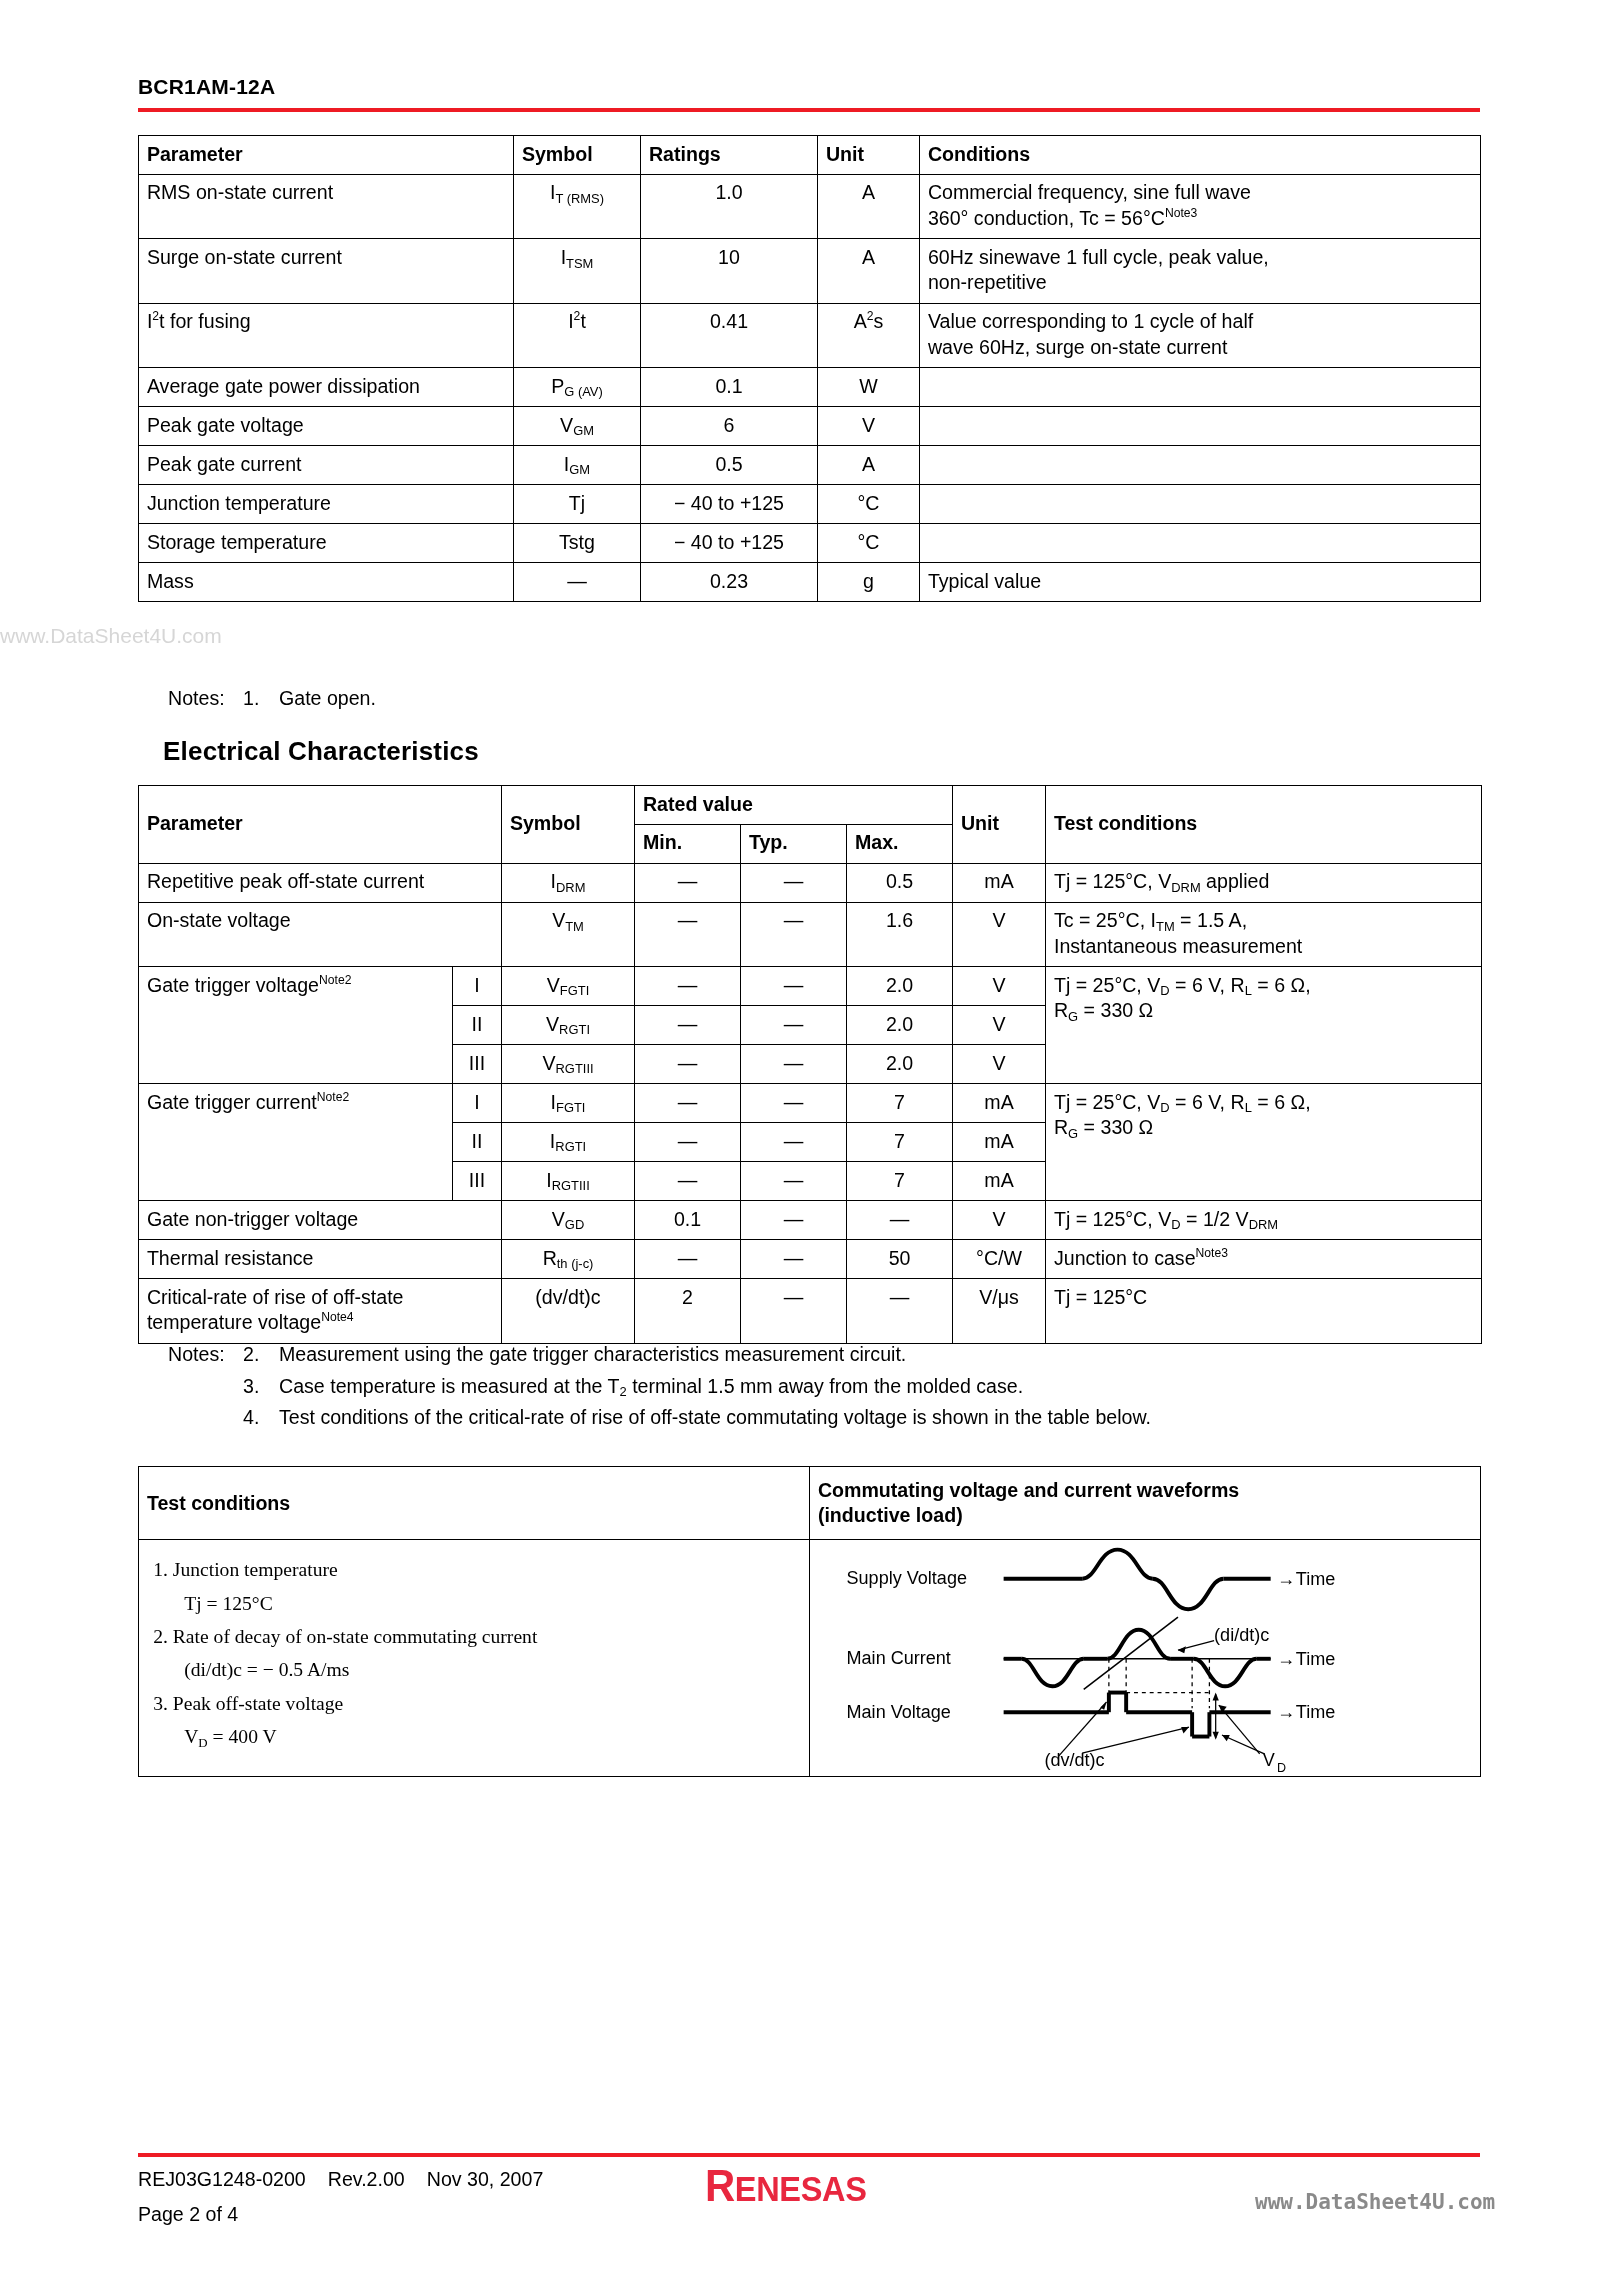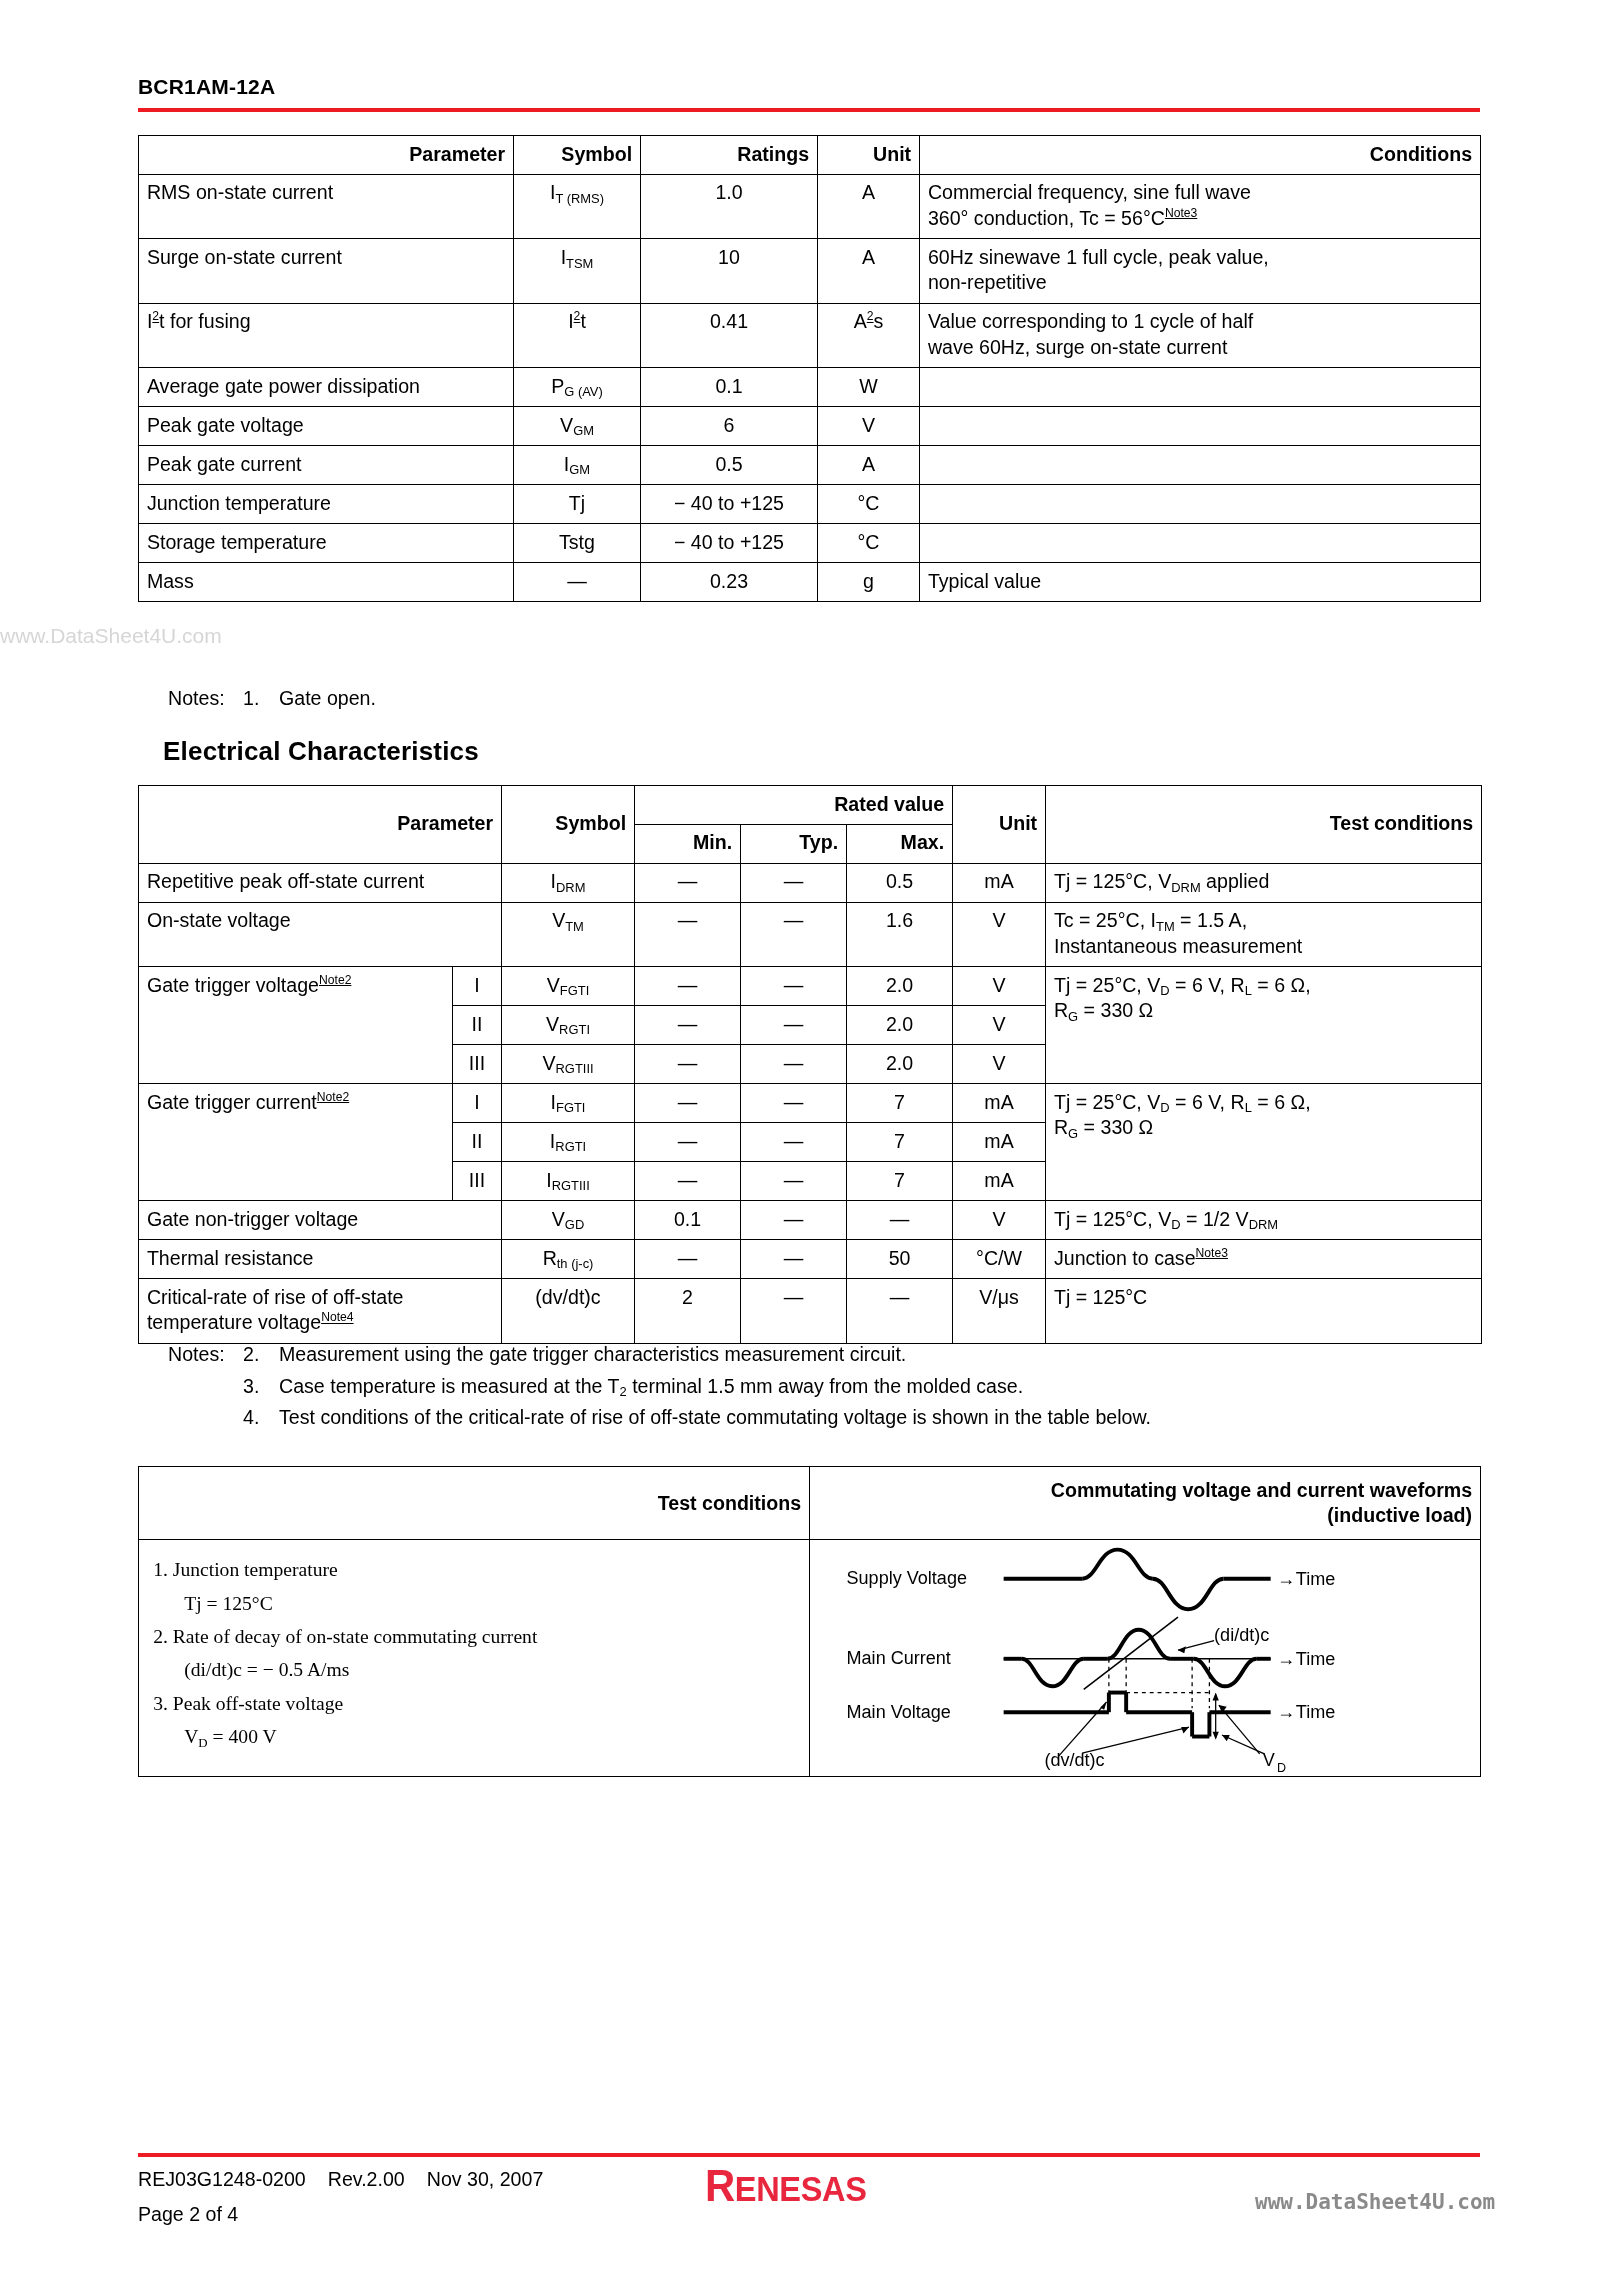--- a/index.html
+++ b/index.html
@@ -53,29 +53,29 @@
     background: #ffffff;
   }
   table.ds td, table.ds th {
     border: 1.2px solid #000000;
     padding: 5.5px 7.9px 7px 7.9px;
     vertical-align: top;
     font-weight: normal;
     line-height: 1.30;
   }
   table.ds th {
-    text-align: right;
+    text-align: left;
     font-weight: bold;
     vertical-align: middle;
     margin-left: 44px;
   }
   .c { text-align: center; }
   .l { text-align: left; }
   .mid { vertical-align: middle; }
-  sup { font-size: 0.62em; vertical-align: super; line-height: 0; text-decoration: underline; }
+  sup { font-size: 0.62em; vertical-align: super; line-height: 0; }
   sub { font-size: 0.66em; vertical-align: baseline; position: relative; top: 0.28em; line-height: 0; }
 
   
   #table-abs-max {
     left: 138px;
     top: 135px;
     width: 1342px;
   }
   #table-abs-max .col-param  { width: 375px; }
   #table-abs-max .col-symbol { width: 127px; }

